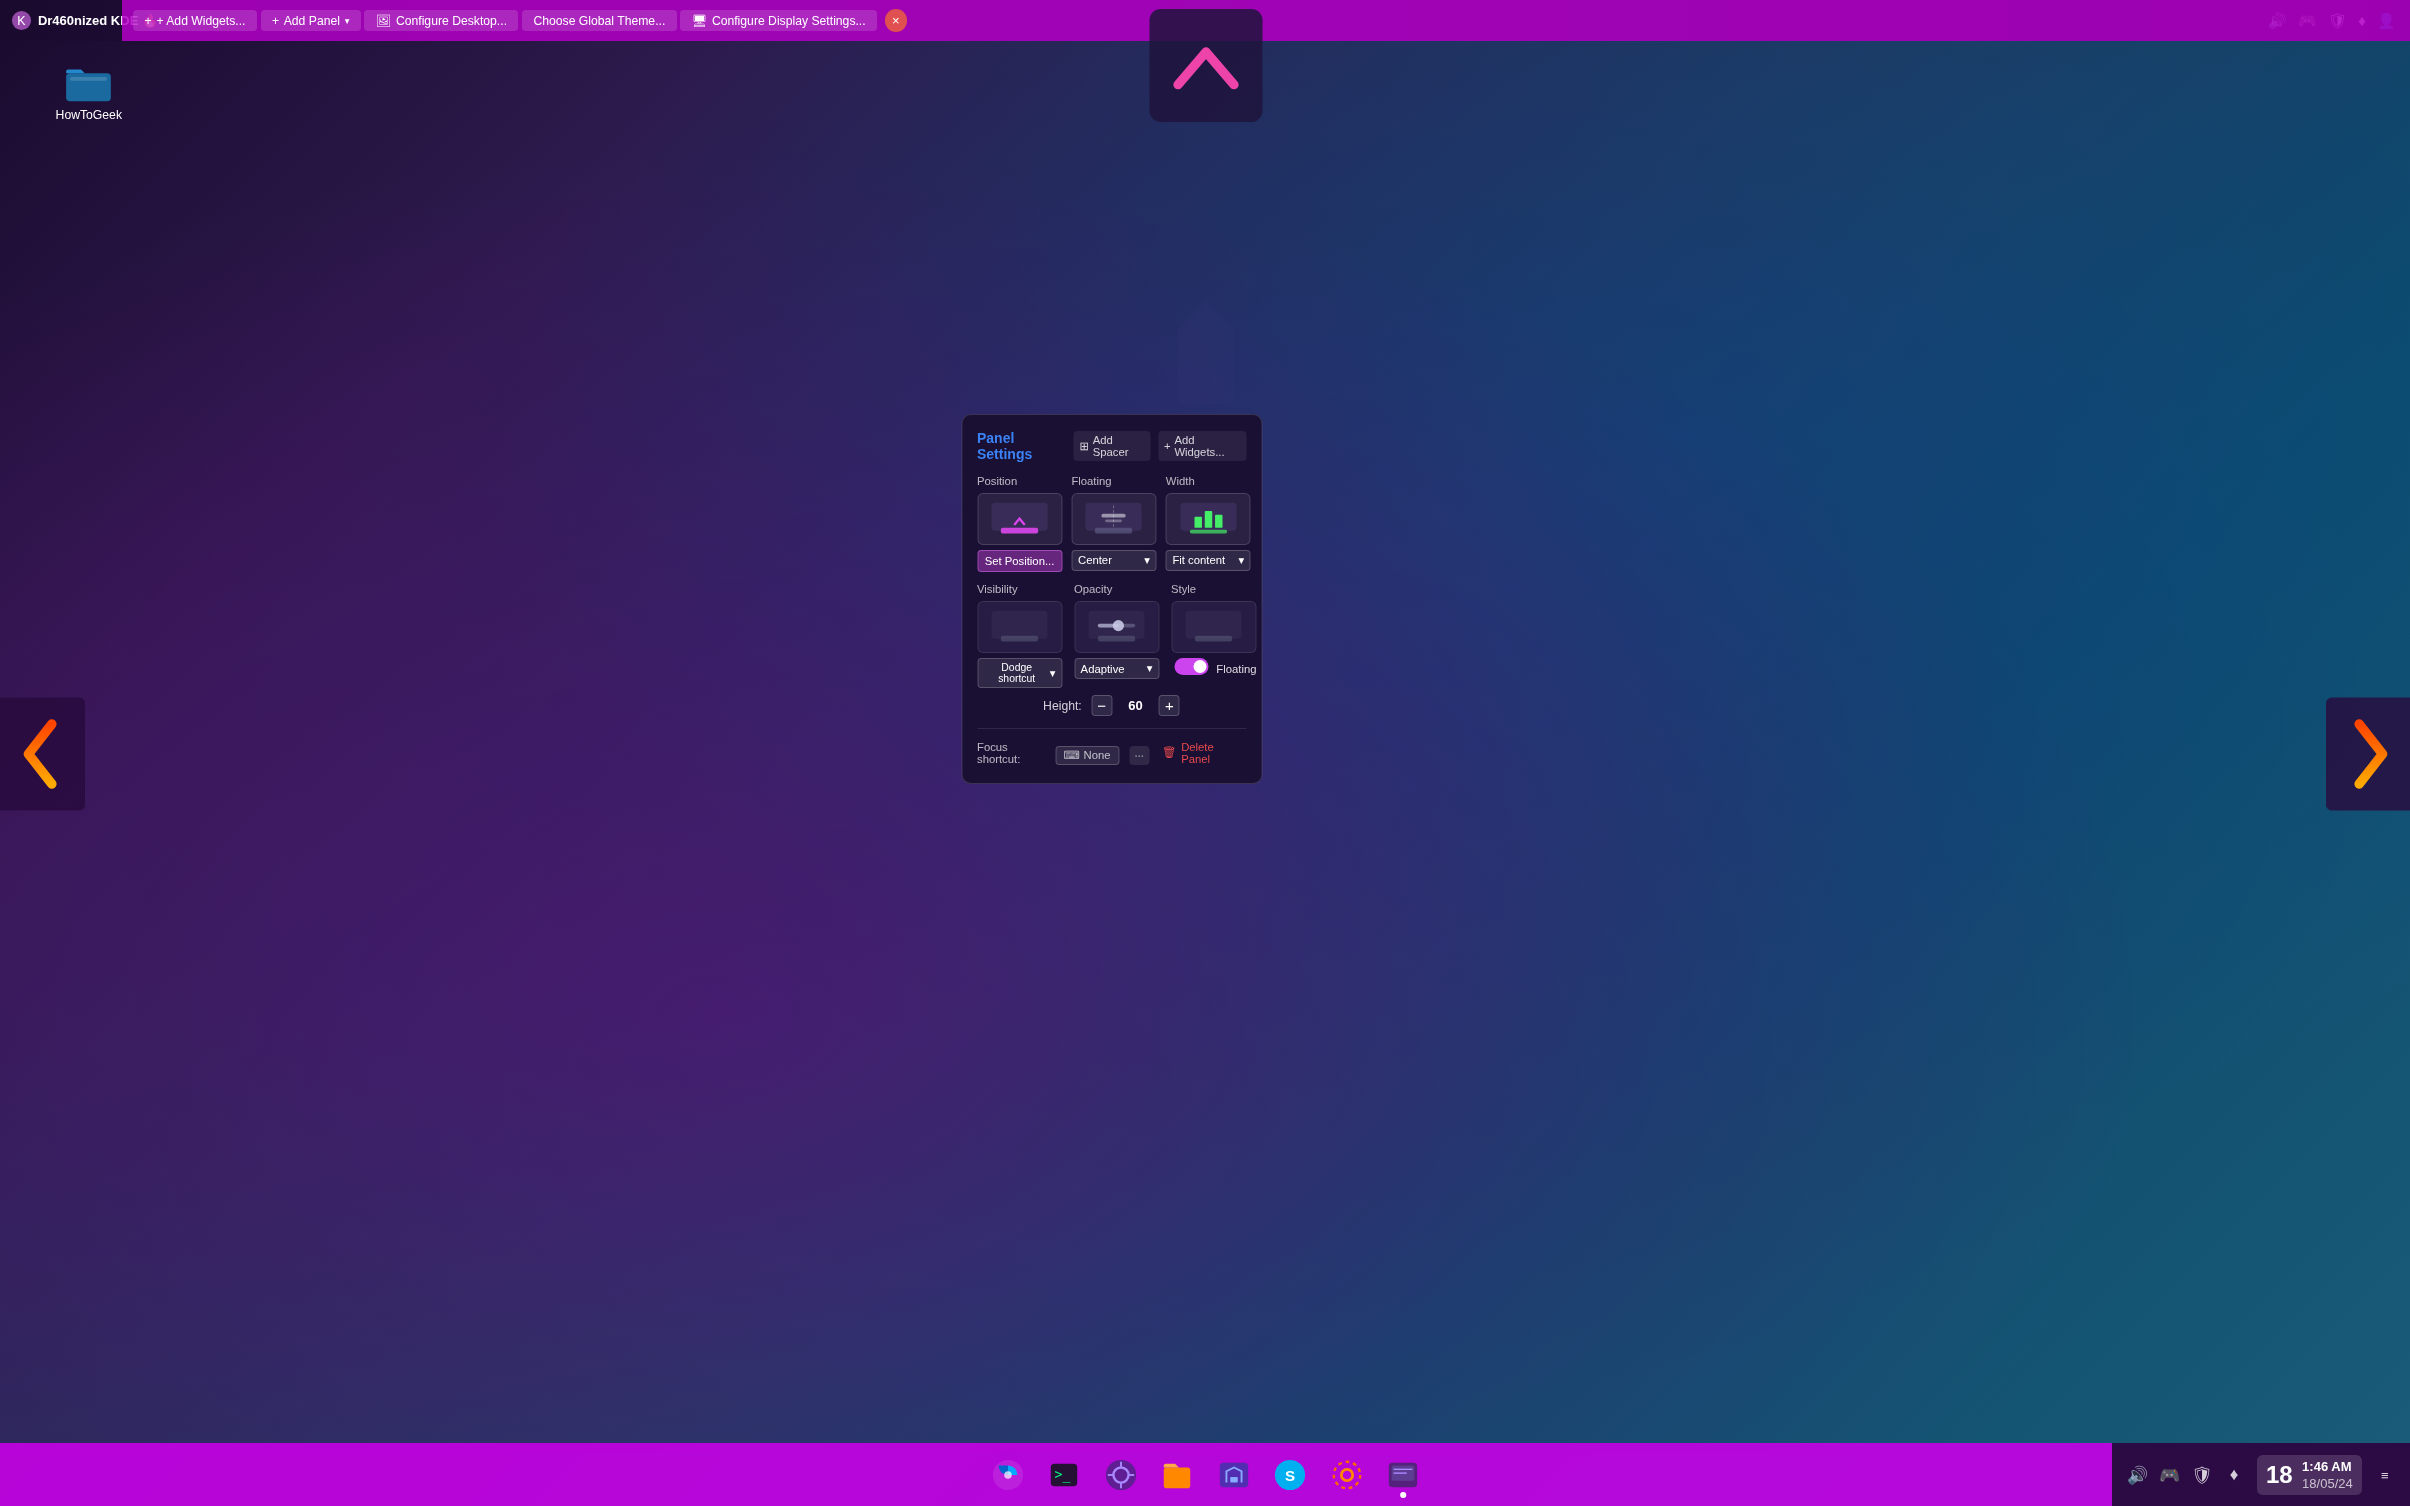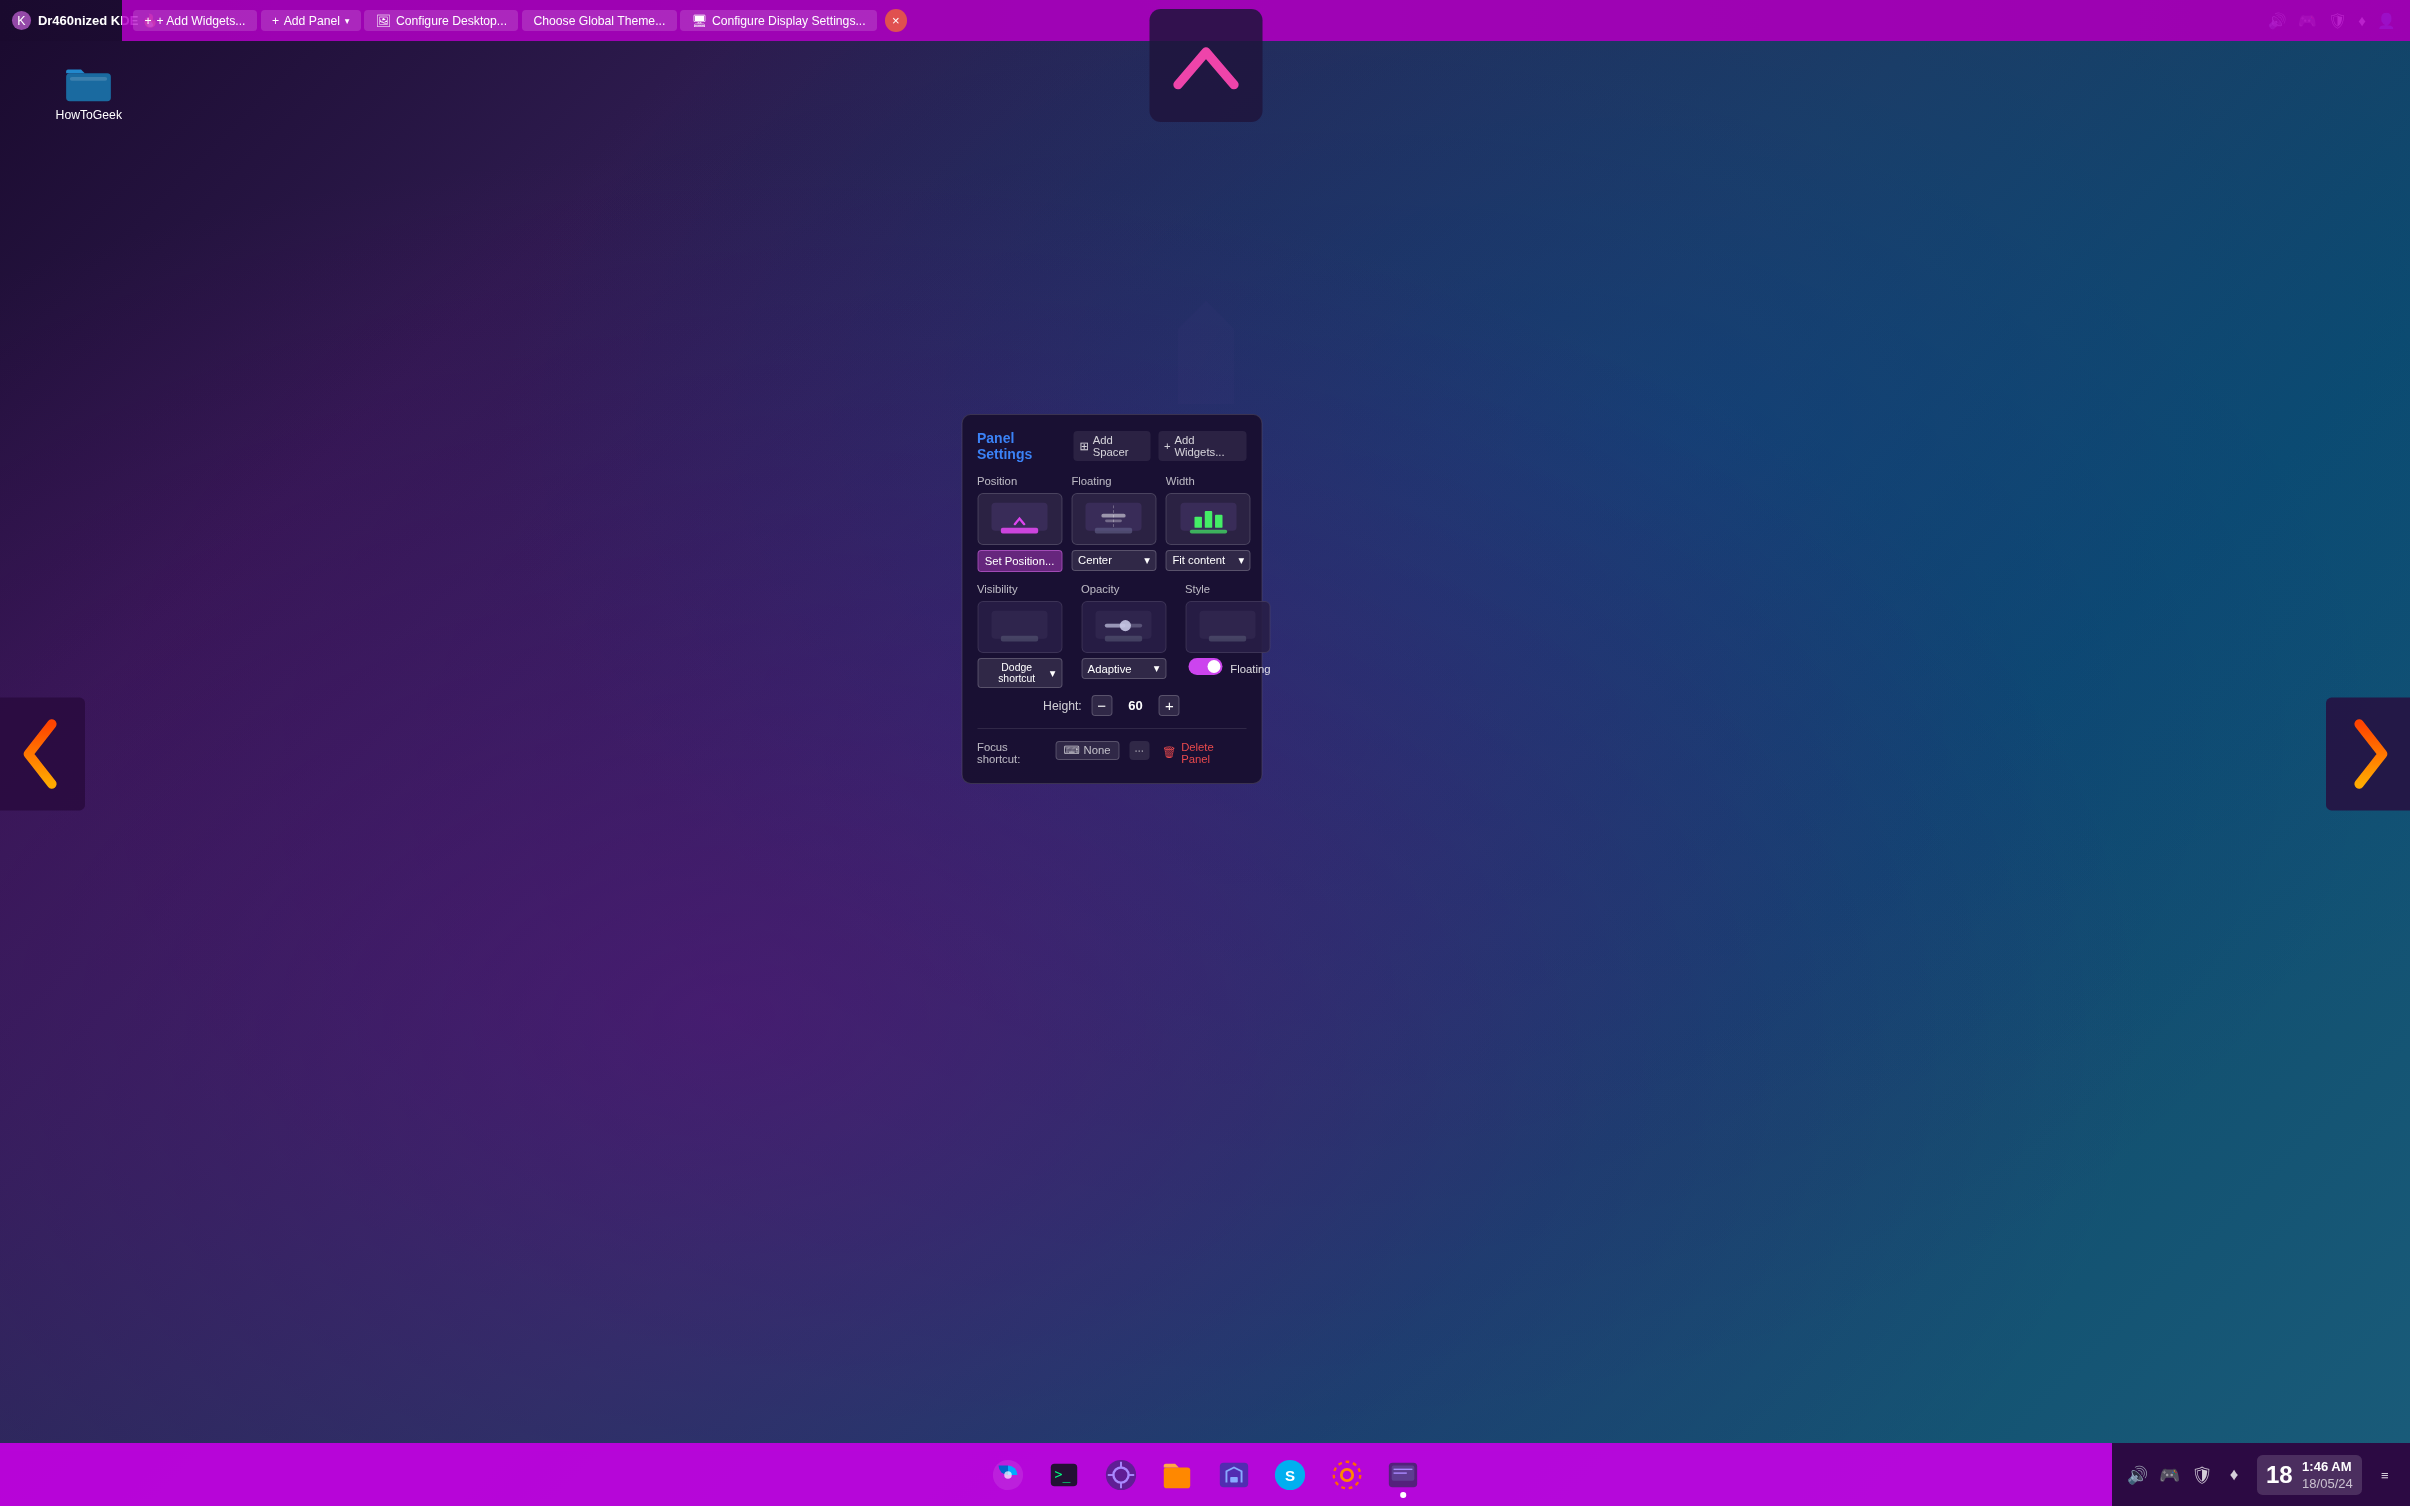--- a/index.html
+++ b/index.html
@@ -291,21 +291,21 @@
     .ps-footer {
       border-top: 0.9px solid rgba(255,255,255,0.1);
       padding-top: 9.4px;
       display: flex;
       align-items: center;
       justify-content: space-between;
       gap: 7.5px;
     }
     .ps-footer-left {
       display: flex;
-      align-items: flex-start;
+      align-items: flex-end;
       gap: 10px;
       font-size: 11.3px;
       color: rgba(255,255,255,0.7);
     }
     .ps-shortcut-box {
       display: flex;
       align-items: center;
       gap: 3.8px;
       background: rgba(255,255,255,0.1);
       border: 0.9px solid rgba(255,255,255,0.2);
@@ -403,21 +403,21 @@
     }
     .date-text {
       font-size: 13px;
       color: rgba(255,255,255,0.7);
     }
 
     
     .ps-row2 {
       display: grid;
       grid-template-columns: 1fr 1fr 1fr;
-      gap: 19px;
+      gap: 12px;
       margin-bottom: 7.5px;
     }
     .ps-section-row2 { display: flex; flex-direction: column; gap: 5.6px; align-items: center; }
 
     
     .top-sys {
       margin-left: auto;
       display: flex;
       align-items: center;
       gap: 11.3px;

